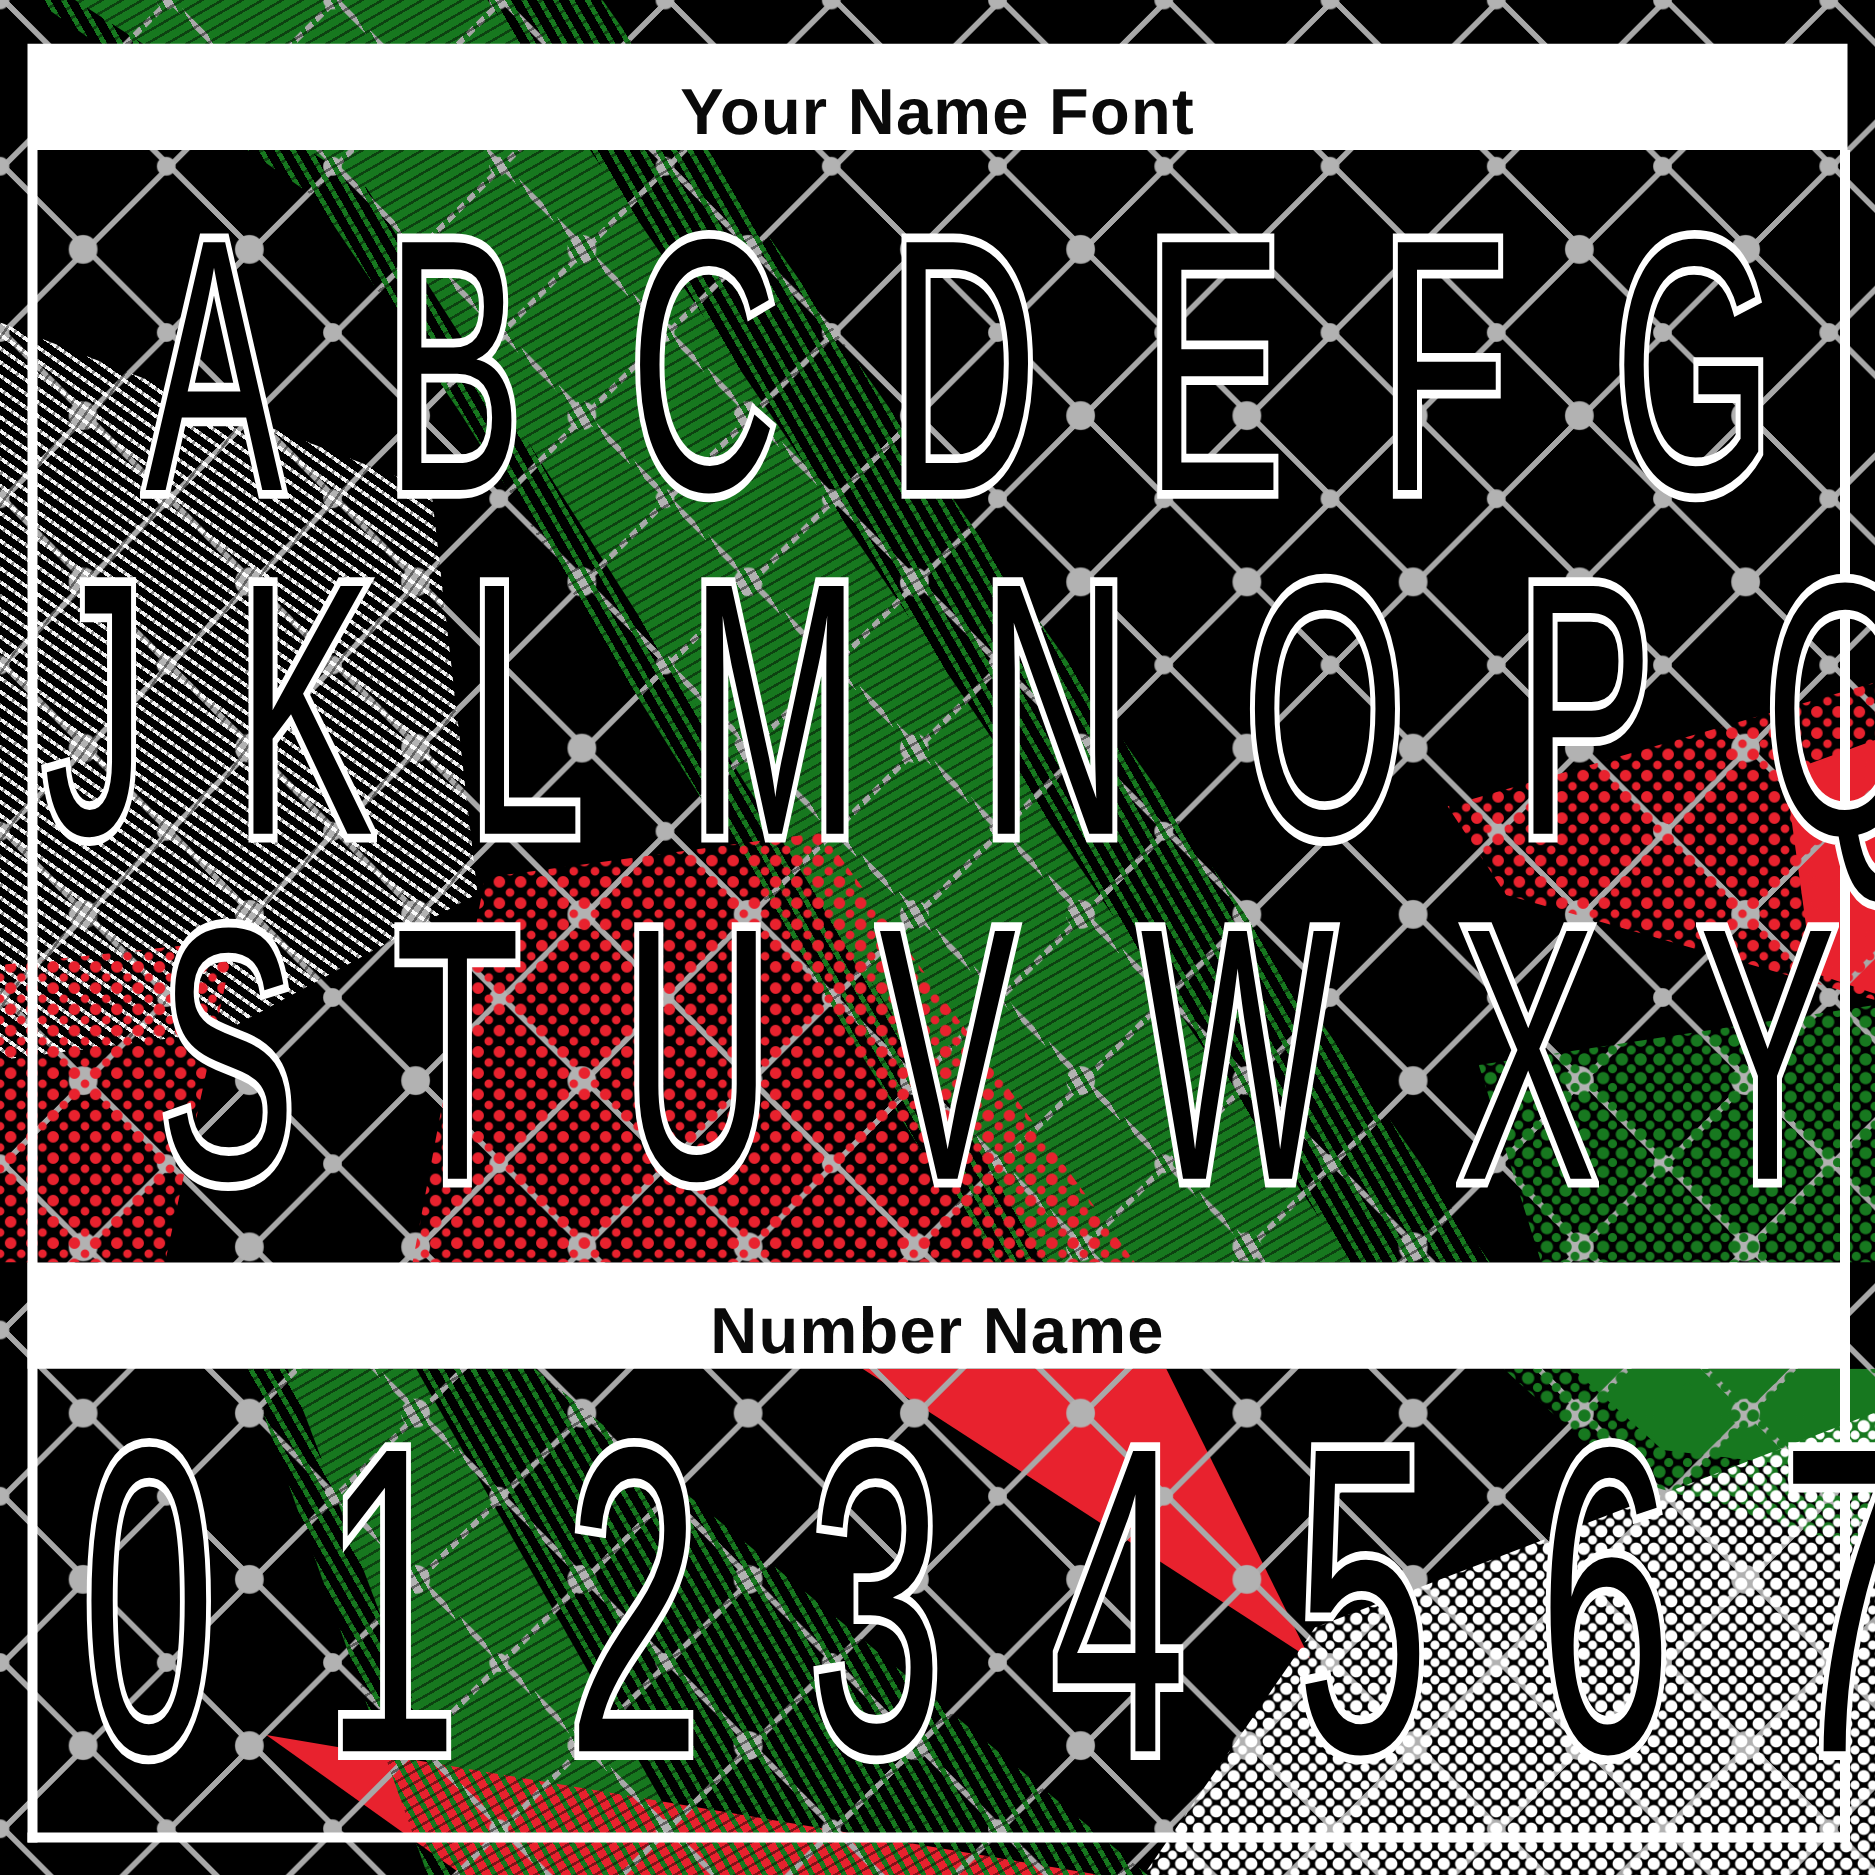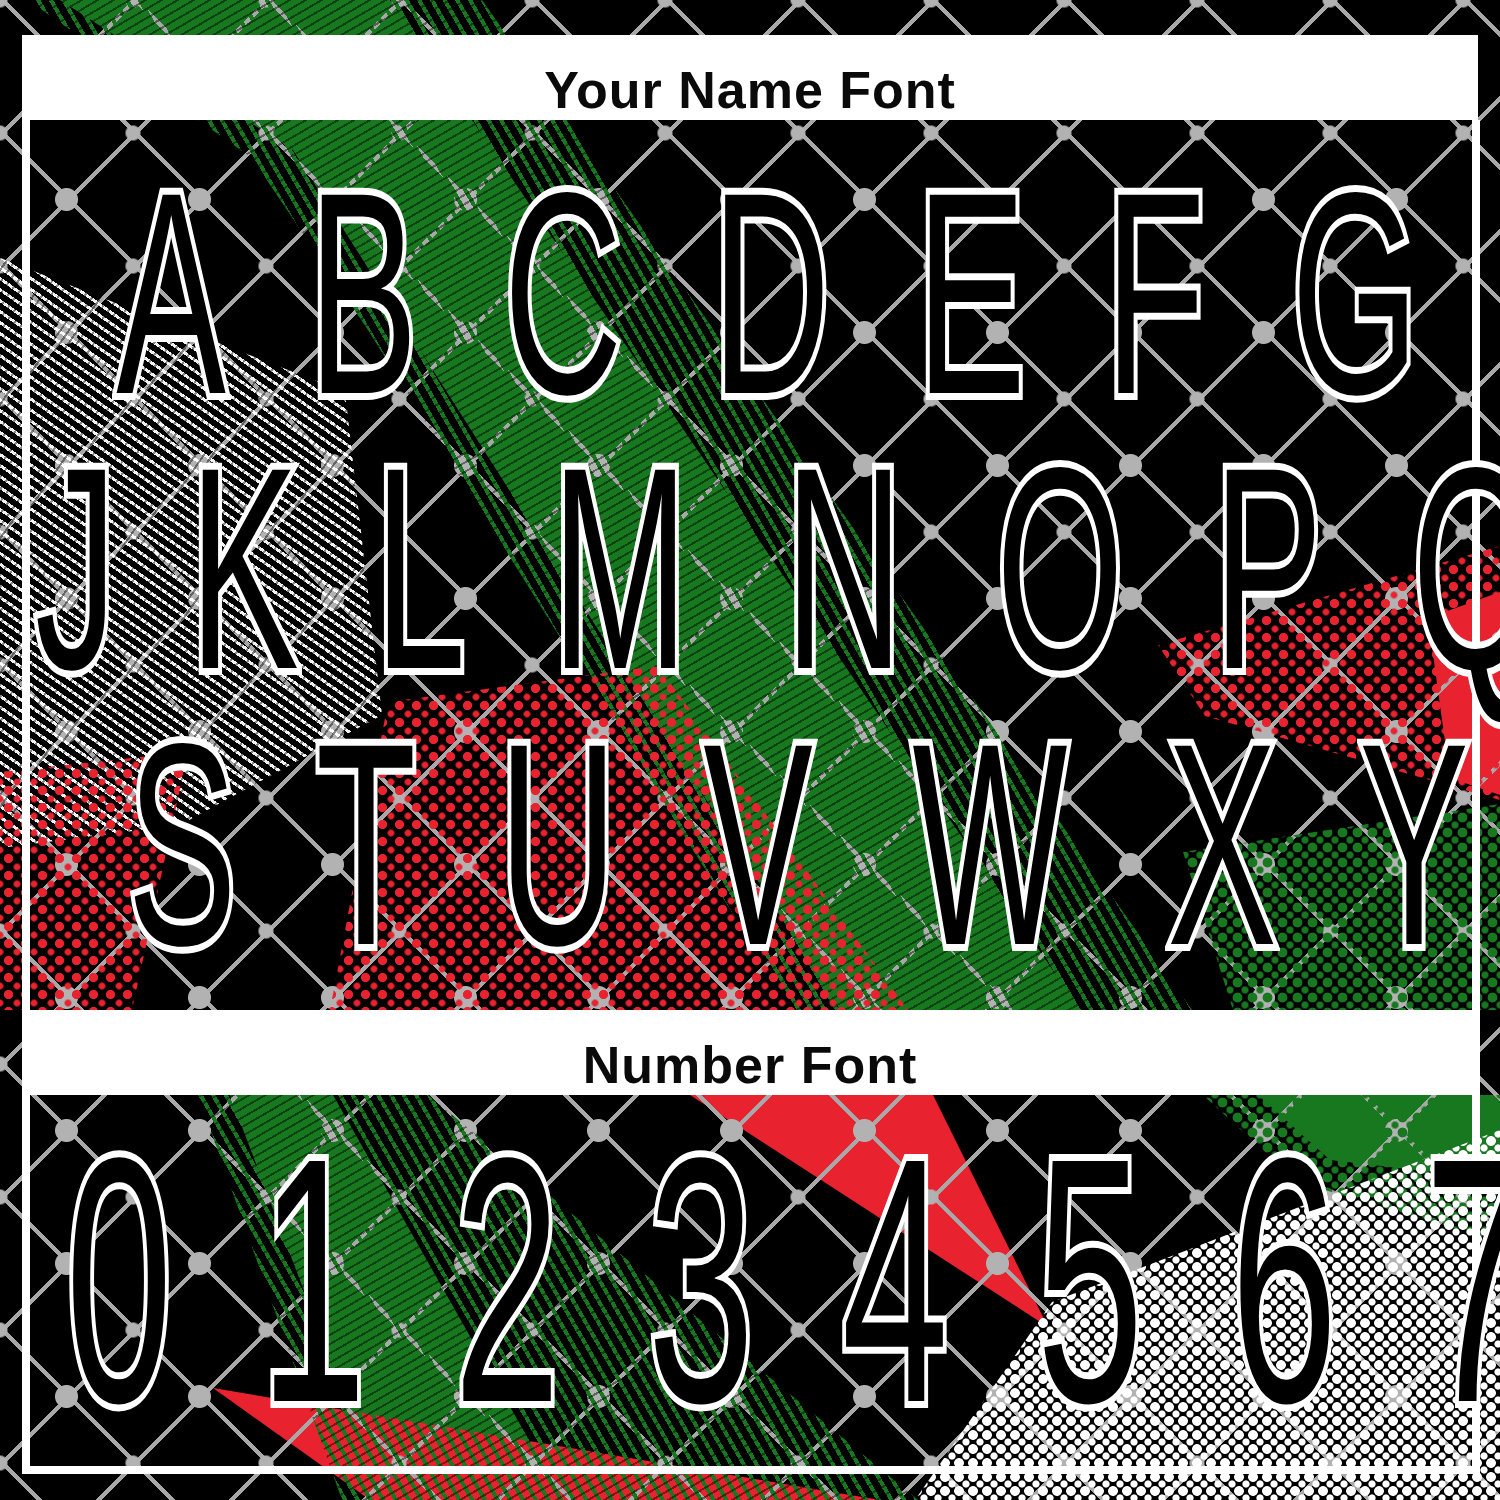--- a/index.html
+++ b/index.html
@@ -130,21 +130,21 @@
   <div class="layer dots-white h-whitedots-corner"></div>
 
   <div class="frame-line frame-left"></div>
   <div class="frame-line frame-right"></div>
   <div class="frame-line frame-bottom"></div>
 
   <div class="banner banner-name">
     <span class="banner-title">Your Name Font</span>
   </div>
   <div class="banner banner-number">
-    <span class="banner-title">Number Font</span>
+    <span class="banner-title">Number Name</span>
   </div>
 
   <div class="glyph-row row-1">
       <span class="glyph">A</span>
       <span class="glyph">B</span>
       <span class="glyph">C</span>
       <span class="glyph">D</span>
       <span class="glyph">E</span>
       <span class="glyph">F</span>
       <span class="glyph">G</span>

